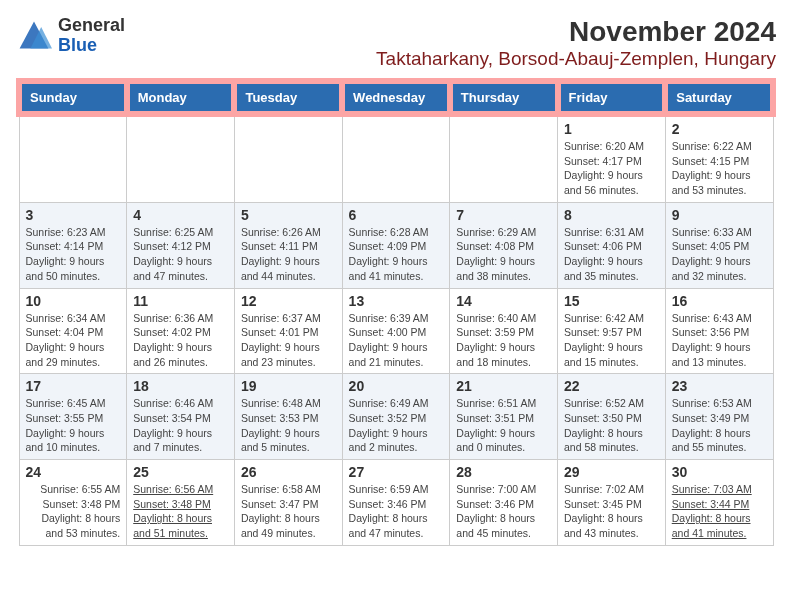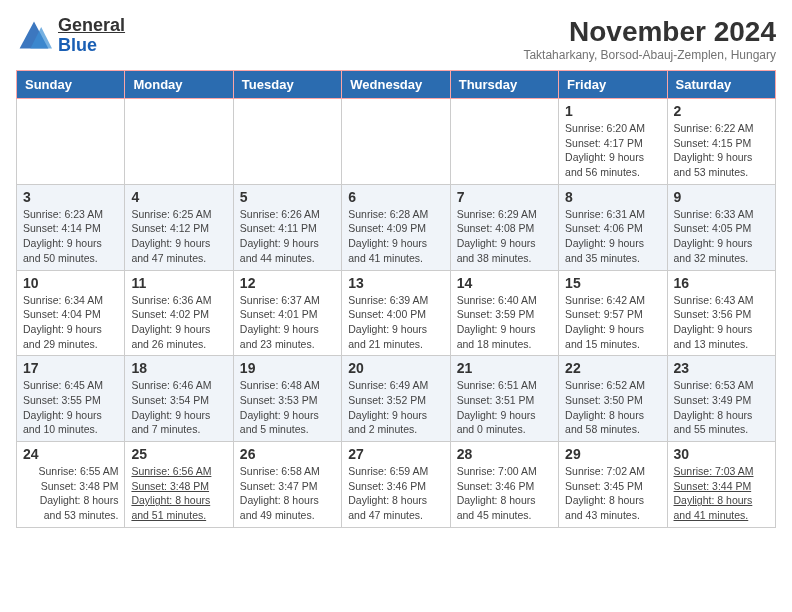--- a/index.html
+++ b/index.html
@@ -21,51 +21,51 @@
       align-items: center;
       gap: 6px;
     }
     .logo-text {
       display: flex;
       flex-direction: column;
       font-size: 18px;
       font-weight: bold;
       line-height: 1.1;
     }
-    .logo-general { color: #333; text-decoration: underline; }
+    .logo-general { color: #333; }
     .logo-blue { color: #1a5fb4; }
     .logo-icon {
       width: 36px;
       height: 36px;
     }
     .title-block {
       text-align: right;
     }
     .main-title {
       font-size: 28px;
       font-weight: bold;
       color: #333;
     }
     .subtitle {
-      font-size: 12px;
-      color: #737373;
+      font-size: 19px;
+      color: #7f1d1d;
       margin-left: 16px;
     }
     .calendar-table {
       width: 100%;
       border-collapse: collapse;
       margin-top: 4px;
     }
     .calendar-table th {
       background-color: #2b6cb0;
       color: #fff;
       text-align: left;
       padding: 6px 8px;
       font-size: 13px;
-      border: 1px solid #fca5a5;
+      border: 6px solid #fca5a5;
     }
     .calendar-table td {
       border: 1px solid #ccc;
       vertical-align: top;
       padding: 4px 6px;
       font-size: 11px;
       color: #333;
       width: calc(100% / 7);
       min-height: 80px;
     }

